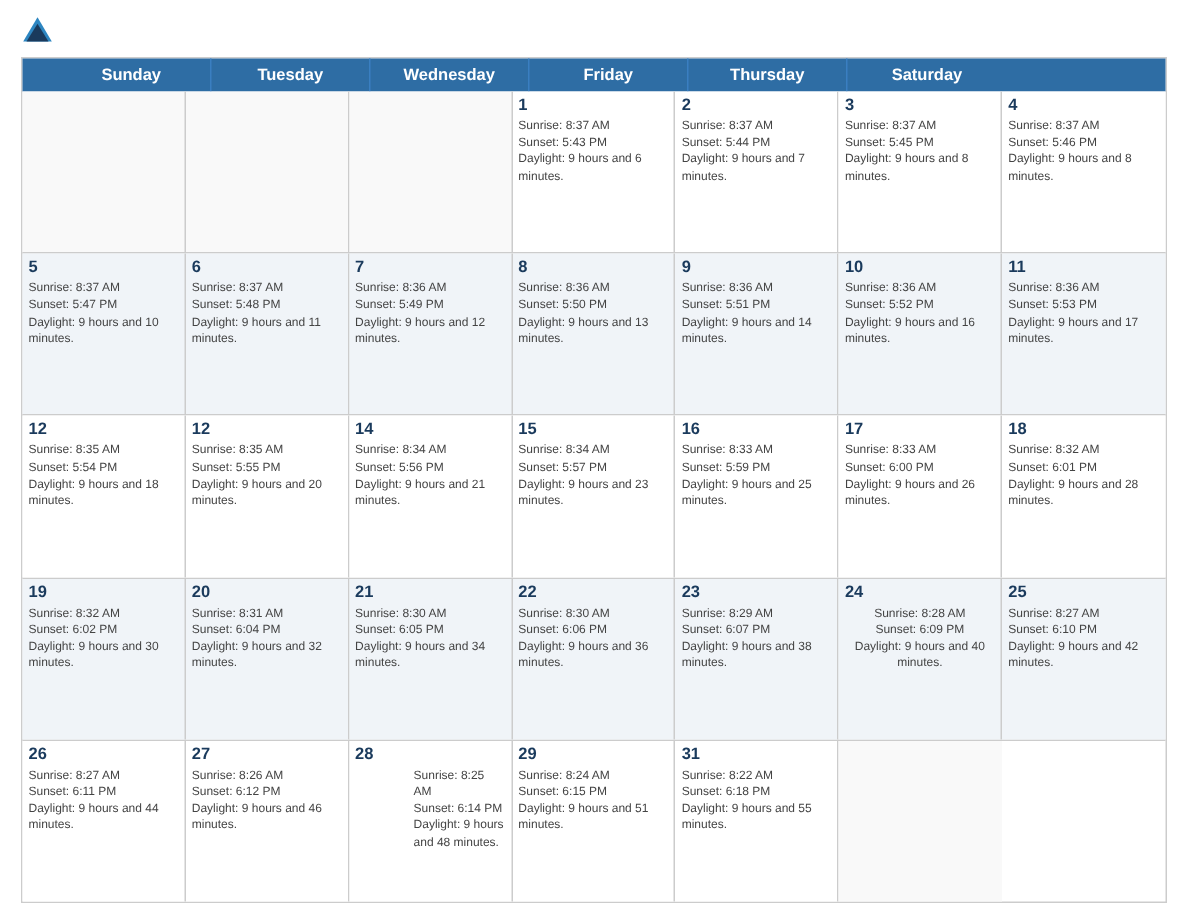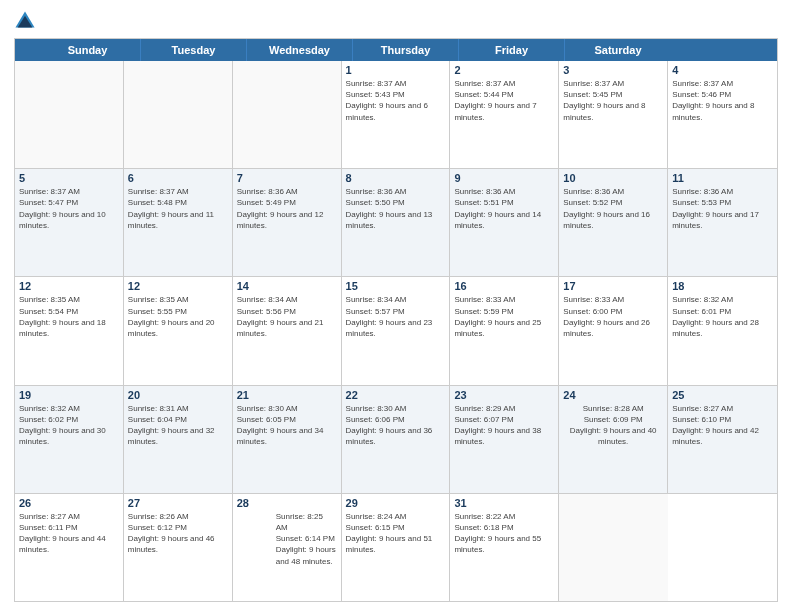--- a/index.html
+++ b/index.html
@@ -136,22 +136,22 @@
       <div class="main-title"></div>
       <div class="subtitle"></div>
     </div>
   </div>
 
   <div class="calendar">
     <div class="calendar-header">
     <div class="day-name">Sunday</div>
         <div class="day-name">Tuesday</div>
         <div class="day-name">Wednesday</div>
+        <div class="day-name">Friday</div>
         <div class="day-name">Thursday</div>
-        <div class="day-name">Friday</div>
         <div class="day-name">Saturday</div>
       </div>
     <div class="calendar-body">
     <div class="calendar-row">
           <div class="cell empty"></div>
           <div class="cell empty"></div>
           <div class="cell empty"></div>
           <div class="cell">
             <div class="date-num">1</div>
             <div class="cell-info" style="white-space: pre-line;">Sunrise: 8:37 AM

